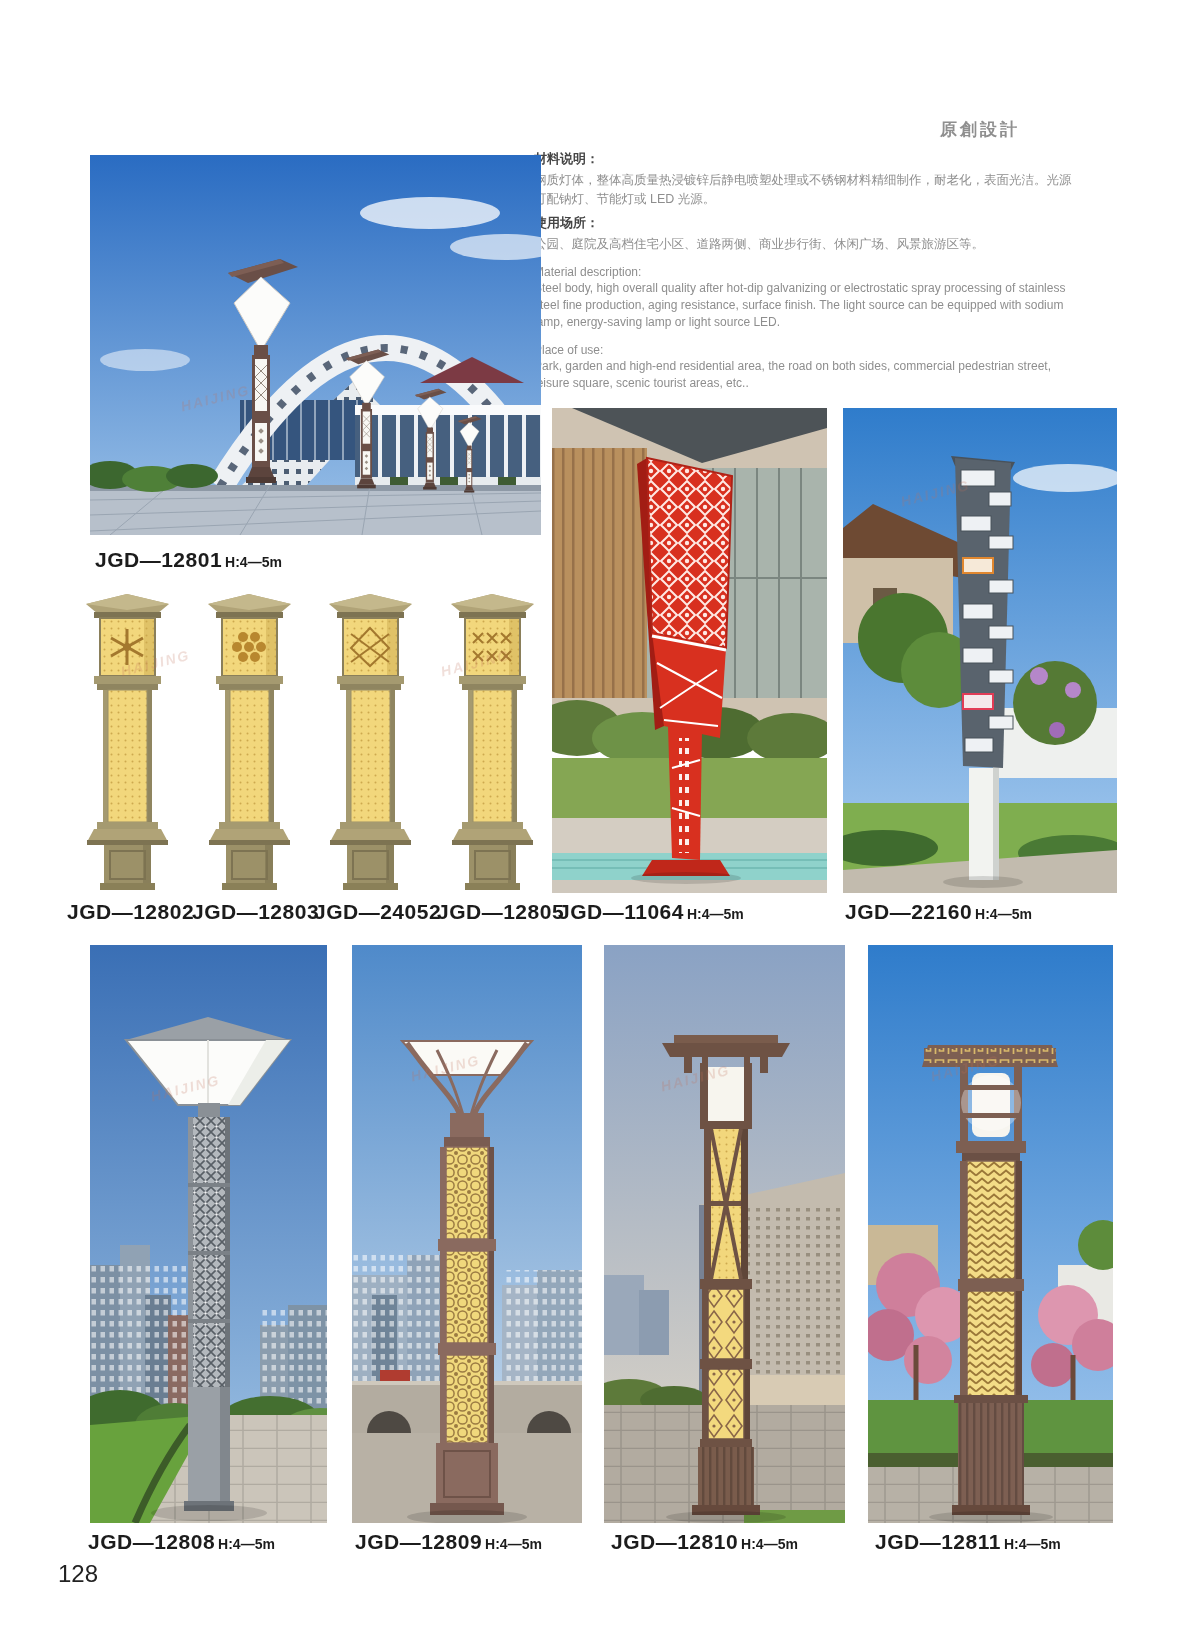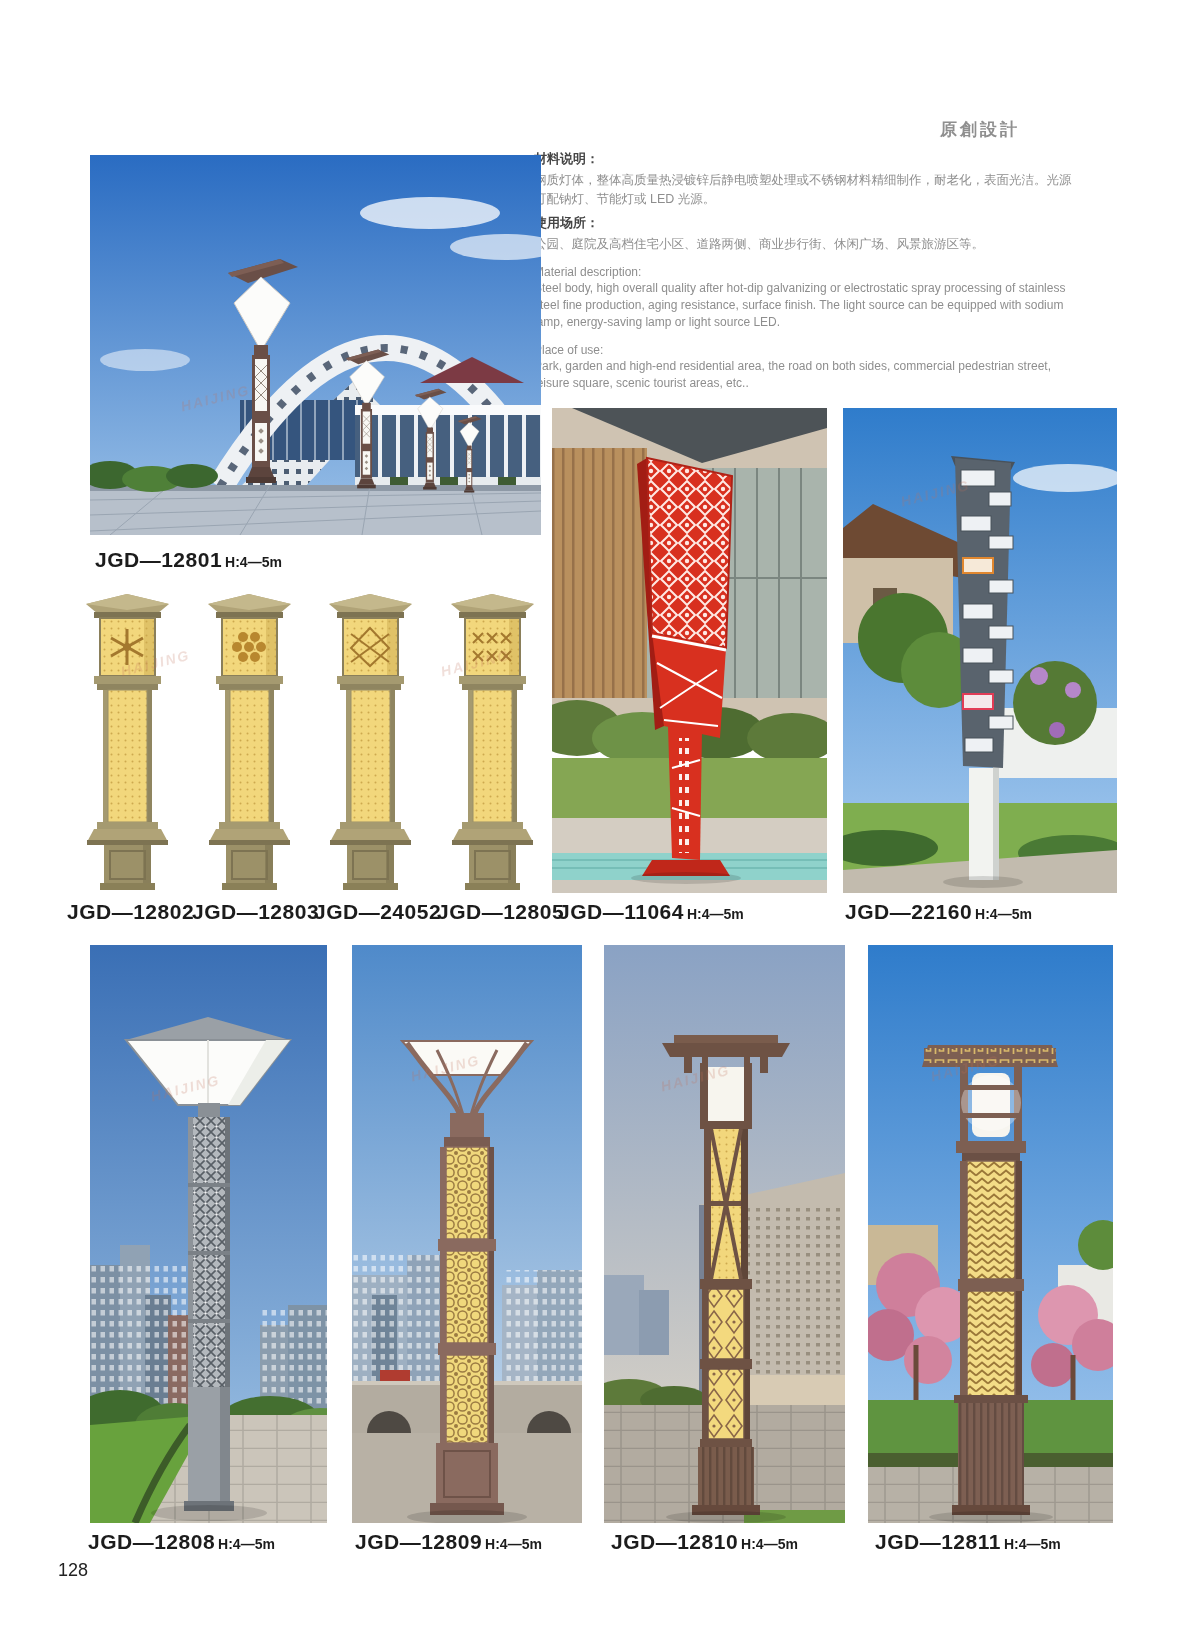--- a/index.html
+++ b/index.html
@@ -10,21 +10,21 @@
   .info{position:absolute;left:534px;top:150px;width:548px;}
   .zh-h{font-size:13px;font-weight:700;color:#454545;margin:0 0 3px 0;}
   .zh-b{font-size:12.5px;color:#8e8e8e;line-height:1.5;margin:0 0 5px 0;}
   .en-h{font-size:12px;color:#8e8e8e;margin:12px 0 1px 0;}
   .en-b{font-size:12px;color:#8e8e8e;line-height:1.42;margin:0;}
   .photo{position:absolute;overflow:hidden;}
   .photo svg{display:block;}
   .plabel{position:absolute;display:flex;align-items:baseline;gap:3px;color:#1c1c1c;white-space:nowrap;}
   .plabel .m{font-size:21px;font-weight:700;letter-spacing:0.5px;}
   .plabel .h{font-size:14px;font-weight:700;}
-  .pagenum{position:absolute;left:58px;top:1560px;font-size:18px;color:#222222;}
+  .pagenum{position:absolute;left:58px;top:1560px;font-size:24px;color:#222222;}
   .wm{position:absolute;color:#c0705a;opacity:0.22;font-size:14px;font-style:italic;font-weight:700;
       letter-spacing:2px;transform:rotate(-14deg);pointer-events:none;}
 </style>
 </head>
 <body>
 
 <div class="page">
 
   <svg width="0" height="0" style="position:absolute" aria-hidden="true">
     <defs>

